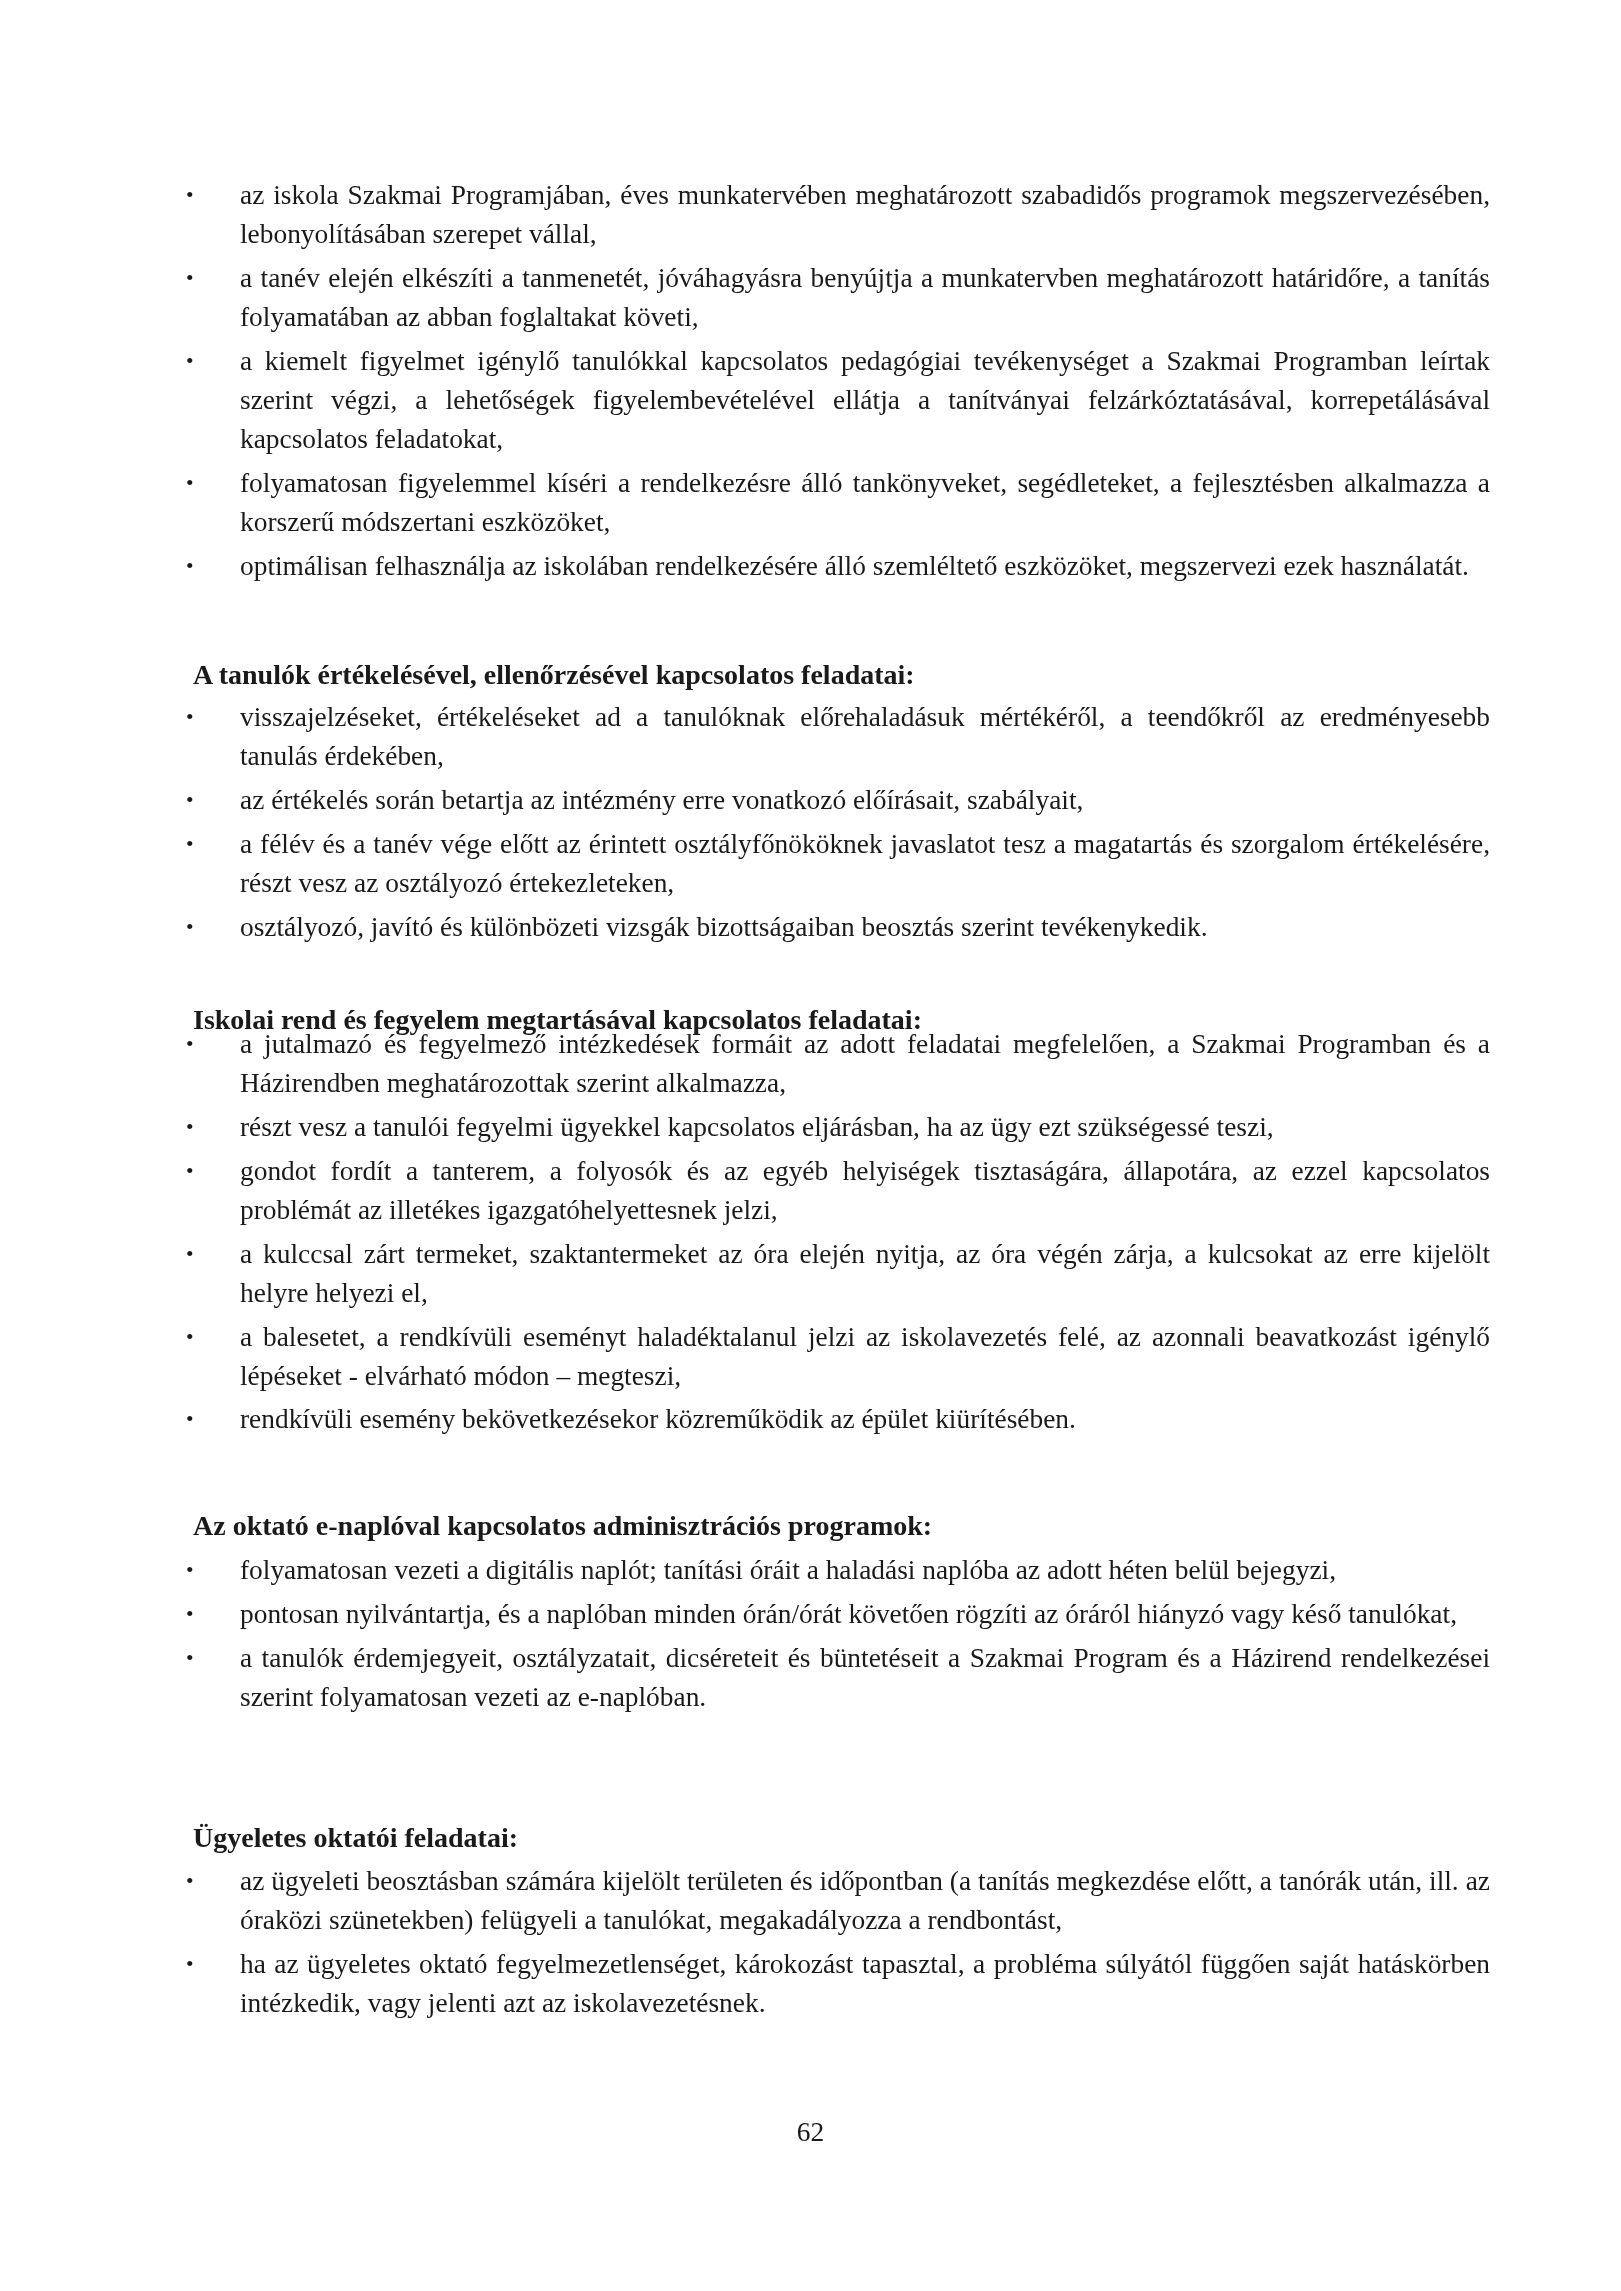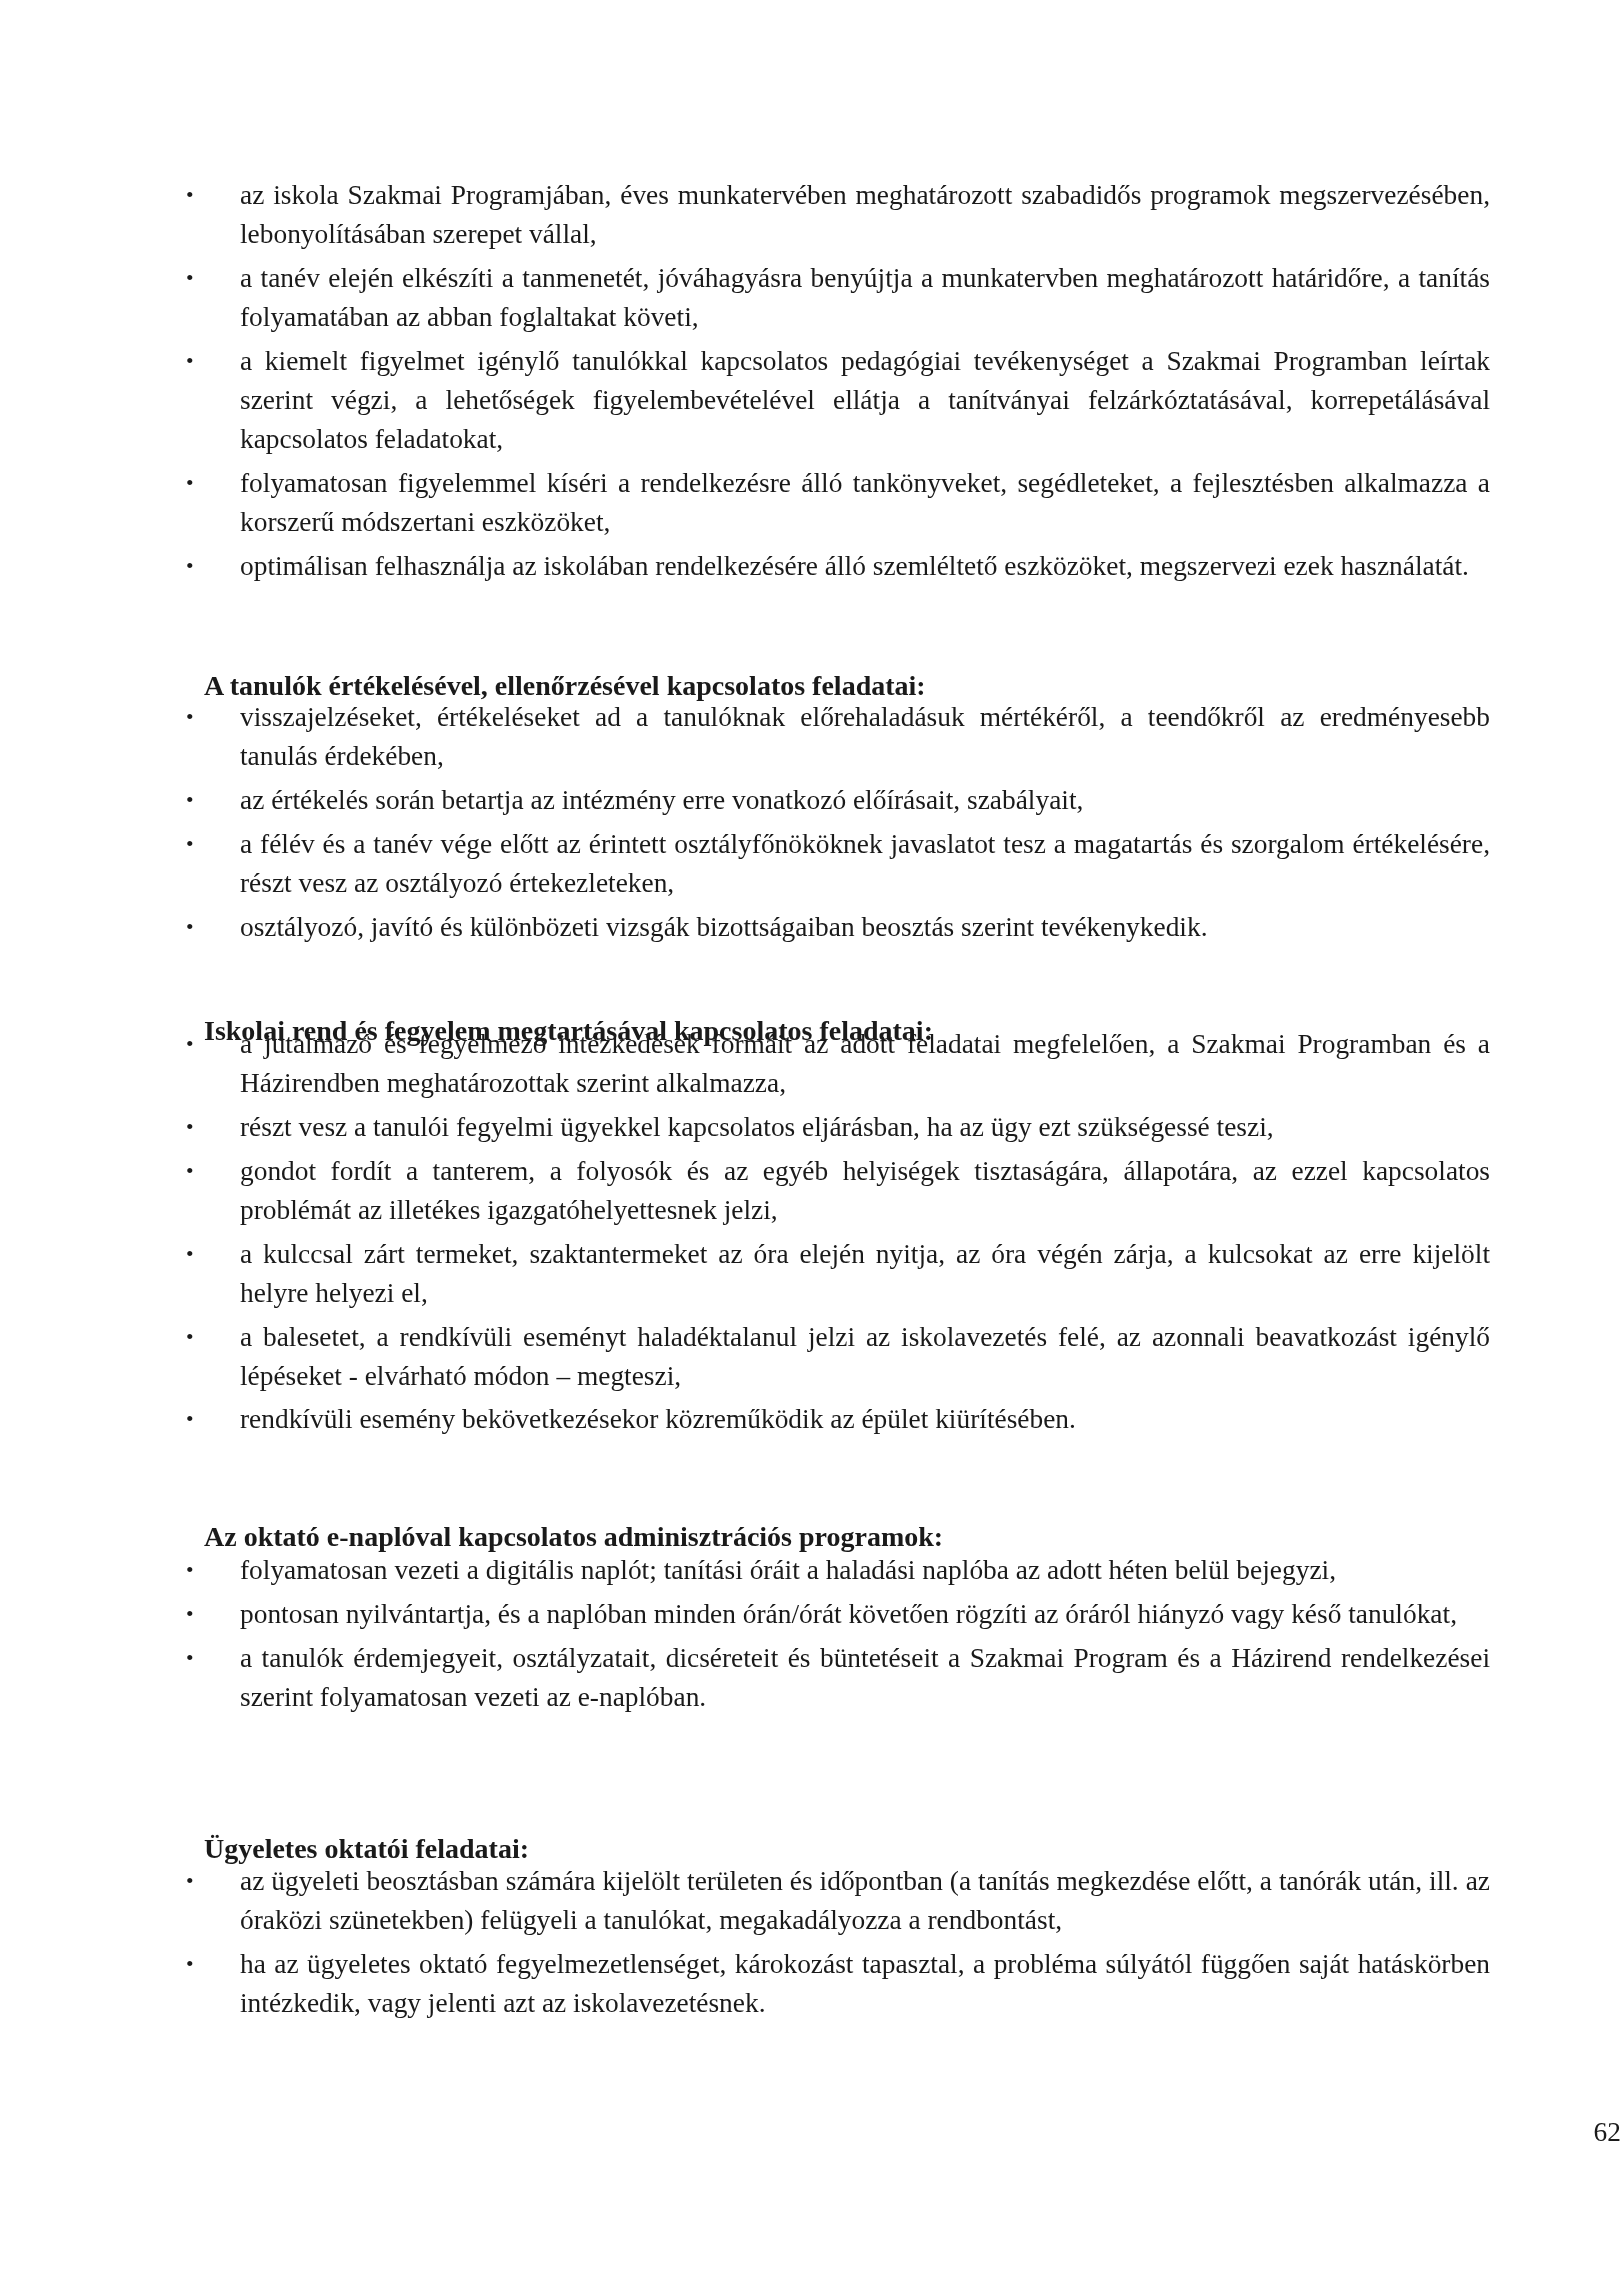--- a/index.html
+++ b/index.html
@@ -5,24 +5,24 @@
   html, body { margin: 0; padding: 0; background: #ffffff; }
   body { width: 1621px; height: 2292px; position: relative; overflow: hidden;
          font-family: "Liberation Serif", "DejaVu Serif", serif; color: #1a1a1a; }
   .page { position: absolute; left: 0; top: 0; width: 1621px; height: 2292px; }
   .block { position: absolute; left: 186px; width: 1304px; }
   ul.items { list-style: none; margin: 0; padding: 0; }
   ul.items li { position: relative; padding-left: 54px; font-size: 27.4px; line-height: 39px;
                 text-align: justify; margin-bottom: 4.9px; }
   ul.items li .bullet { position: absolute; left: 0; top: 0; width: 54px; font-size: 21.6px; }
   .section-heading { position: absolute; left: 193px; width: 1294px; font-size: 28px;
-                     font-weight: bold; line-height: 39px; margin: 11px; }
+                     font-weight: bold; line-height: 39px; margin: 0; }
   .section { position: absolute; left: 186px; width: 1304px; }
   .section ul.items { margin-top: 0; }
-  .page-number { position: absolute; left: 0; width: 1621px; top: 2117px; text-align: right;
+  .page-number { position: absolute; left: 0; width: 1621px; top: 2117px; text-align: center;
                  font-size: 27.4px; }
 </style>
 </head>
 <body>
 
 <div class="page">
 
   <div class="block" style="top:176px;">
     <ul class="items">
       <li><span class="bullet">•</span><span>az iskola Szakmai Programjában, éves munkatervében meghatározott szabadidős programok megszervezésében, lebonyolításában szerepet vállal,</span></li>

